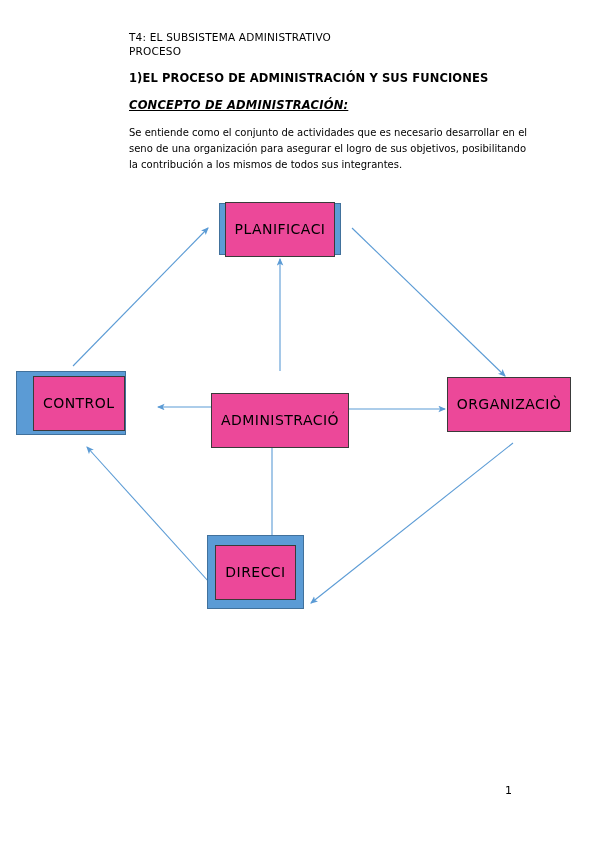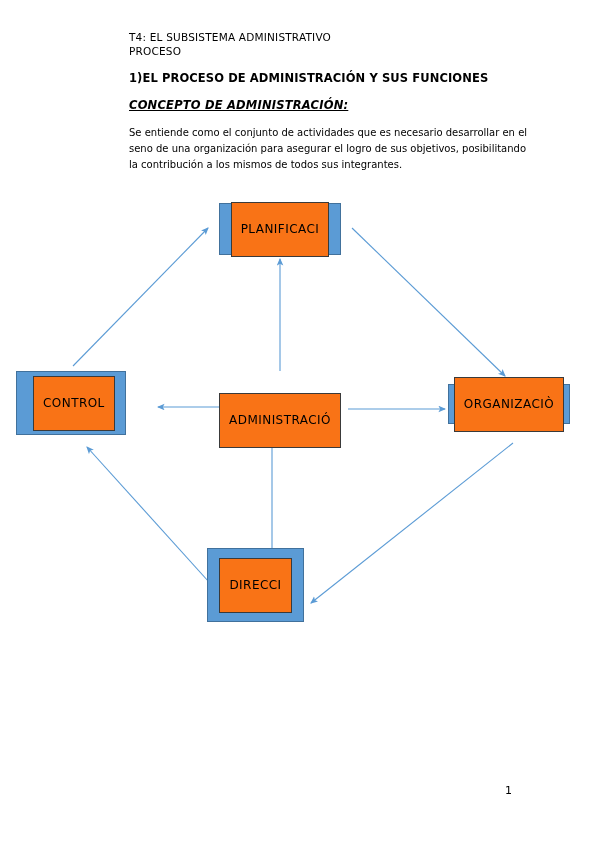--- a/index.html
+++ b/index.html
@@ -76,41 +76,41 @@
   }
   .node {
     position: absolute;
     background: #5B9BD5;
     border: 1px solid #41719C;
     box-sizing: border-box;
     display: flex;
     align-items: center;
   }
   .node-label {
-    background: #f97316;
+    background: #ec4899;
     border: 1px solid #3A3A3A;
     box-sizing: border-box;
-    font-size: 12px;
+    font-size: 14px;
     letter-spacing: 0.45px;
     color: #000000;
     padding: 20px 9px;
     white-space: nowrap;
     line-height: 13px;
   }
 
   
   #node-planificacion { left: 219px; top: 203px; width: 122px; height: 52px;
                         justify-content: center; }
   #node-administracion { left: 219px; top: 394px; width: 122px; height: 52px;
                          justify-content: center; }
   #node-control { left: 16px; top: 371px; width: 110px; height: 64px;
                   justify-content: flex-start; padding-left: 16px; }
   #node-organizacion { left: 448px; top: 384px; width: 122px; height: 40px;
                        justify-content: center; }
-  #node-direccion { left: 207px; top: 548px; width: 97px; height: 74px;
+  #node-direccion { left: 207px; top: 535px; width: 97px; height: 74px;
                     justify-content: center; }
 
   #node-planificacion .node-label,
   #node-administracion .node-label,
   #node-organizacion .node-label { margin: 0 auto; }
 
   
   .page-number {
     position: absolute;
     left: 505px;

